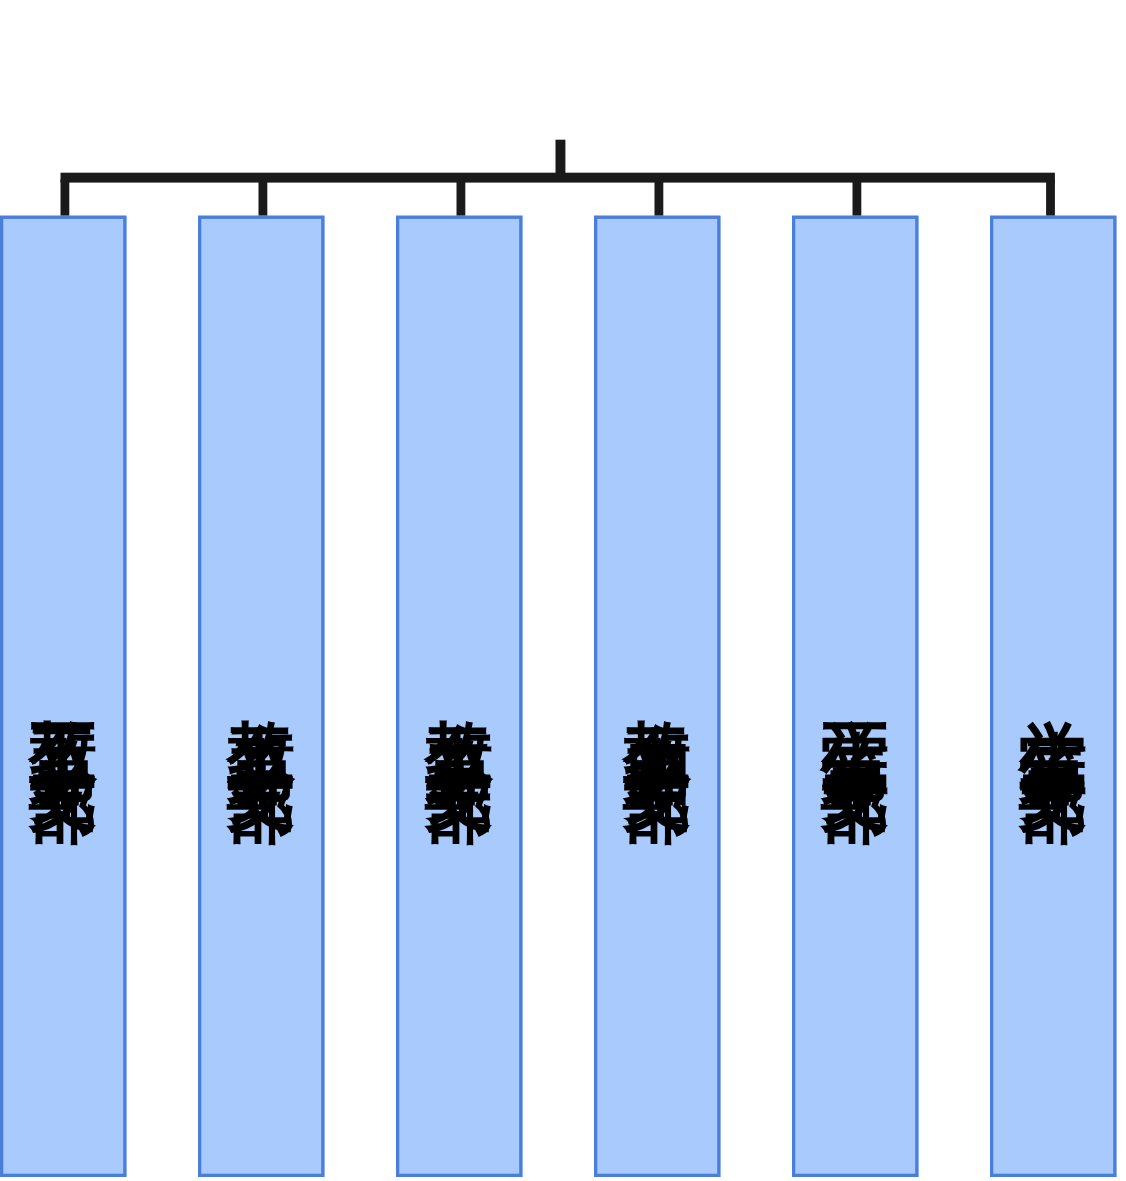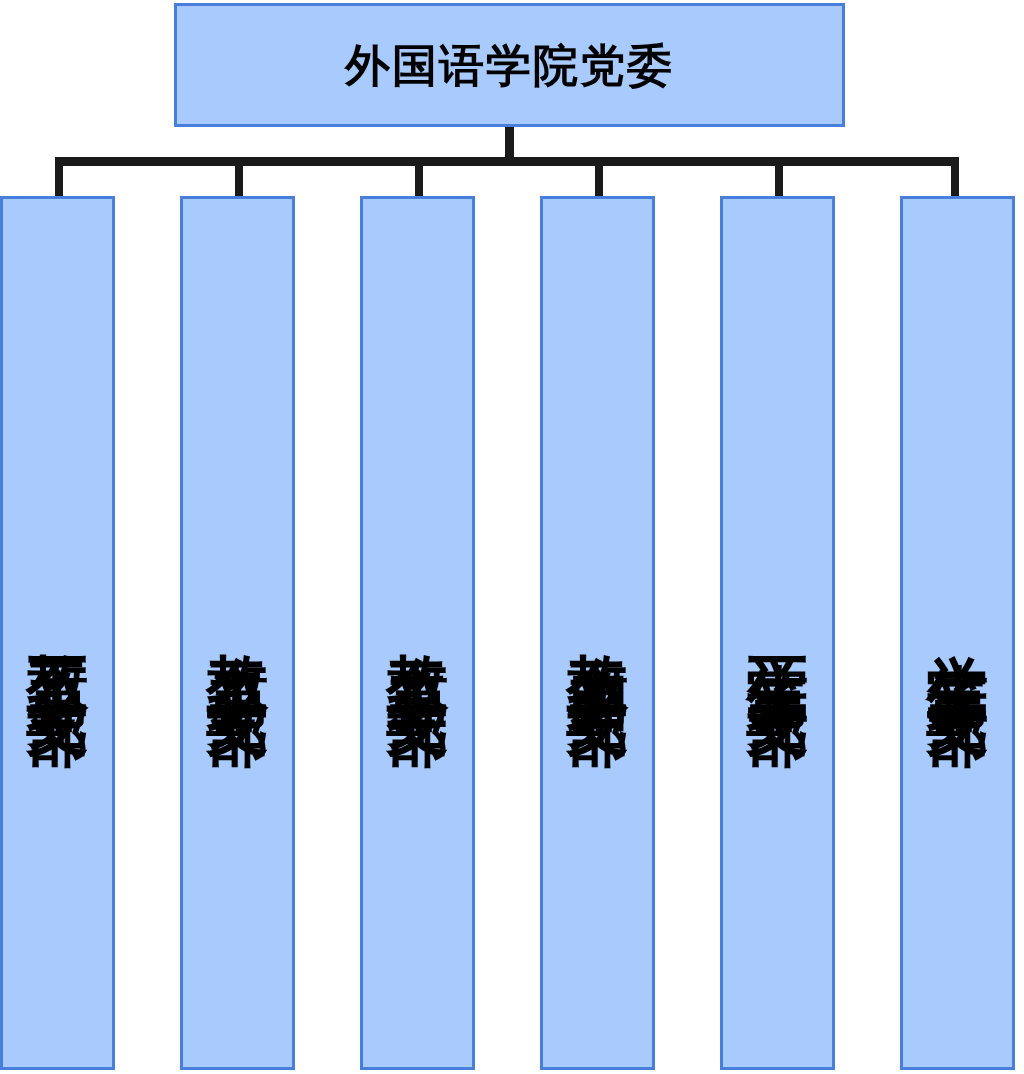--- a/index.html
+++ b/index.html
@@ -108,23 +108,20 @@
     letter-spacing: 8px;
     white-space: nowrap;
     text-align: center;
   }
 </style>
 </head>
 <body>
 
 <div id="org-chart">
 
-  <div class="root-node">
-    <span class="root-label">外国语学院党委</span>
-  </div>
 
   <div class="connector conn-trunk"></div>
   <div class="connector conn-bus"></div>
   <div class="connector conn-drop conn-drop-1"></div>
   <div class="connector conn-drop conn-drop-2"></div>
   <div class="connector conn-drop conn-drop-3"></div>
   <div class="connector conn-drop conn-drop-4"></div>
   <div class="connector conn-drop conn-drop-5"></div>
   <div class="connector conn-drop conn-drop-6"></div>
 

